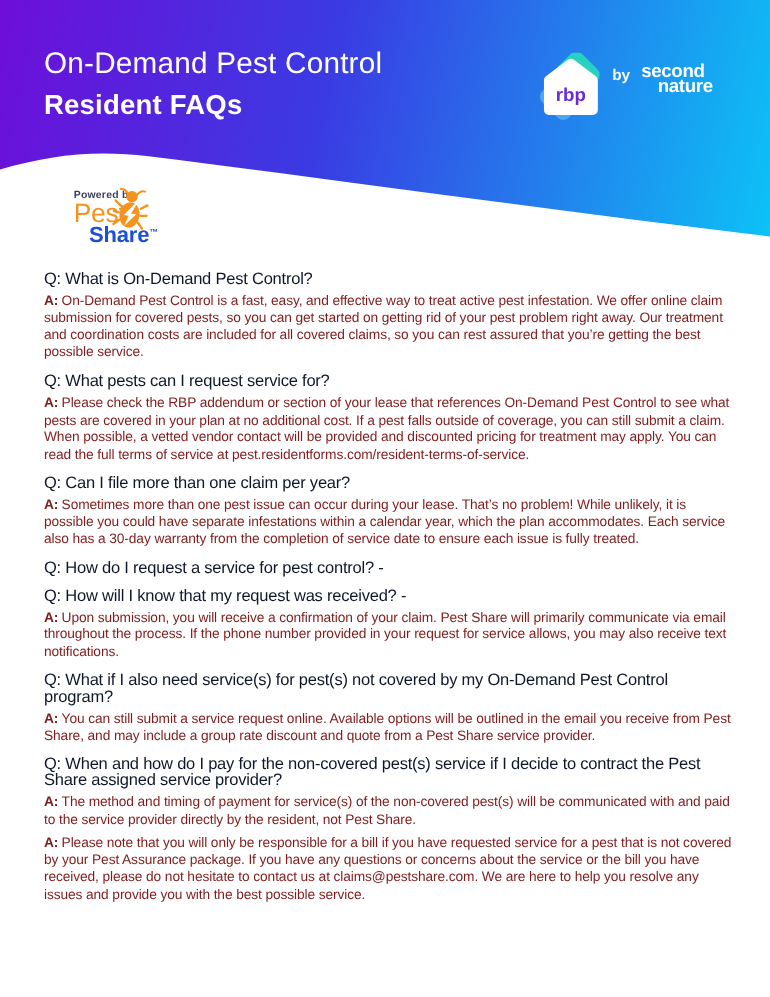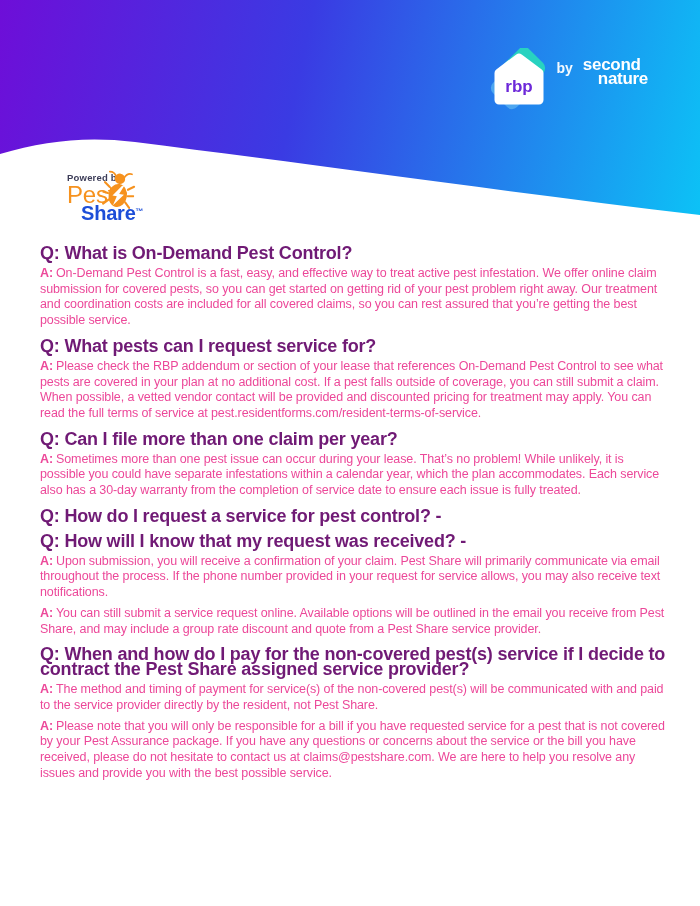--- a/index.html
+++ b/index.html
@@ -27,30 +27,34 @@
   .powered-label { font-size:9.5px; font-weight:600; color:#3d3d58; letter-spacing:.2px; }
   .ps-row { position:relative; margin-top:3px; }
   .ps-word1 { font-size:24px; font-weight:400; color:#f6921e; line-height:18px; letter-spacing:-.2px; }
   .ps-word2 { font-size:20px; font-weight:700; color:#1d4ed8; line-height:18px;
               margin-left:14px; margin-top:-1px; letter-spacing:-.2px; }
   .ps-tm { font-size:8px; vertical-align:6px; font-weight:700; }
   .bug-icon { position:absolute; left:36px; top:-17px; width:32px; height:42px; transform:rotate(9deg); }
 
   
   .main { padding:14px 30px 0 40px; }
-  .q { color:#701a75; font-size:18px; font-weight:700; line-height:15px;
+  .q { color:#0f172a; font-size:15px; font-weight:400; line-height:15px;
        letter-spacing:-.2px; margin-top:10px; }
   .faq-item:first-child .q { margin-top:0; }
-  .a { color:#ec4899; font-size:12.5px; line-height:15.7px; margin-top:5px; letter-spacing:-.1px; }
+  .a { color:#7f1d1d; font-size:12.5px; line-height:15.7px; margin-top:5px; letter-spacing:-.1px; }
   .ap { font-weight:700; margin-right:3px; }
 </style>
 </head>
 <body>
 
 <div class="header">
+  <div class="title-block">
+    <div class="title-line1">On-Demand Pest Control</div>
+    <div class="title-line2">Resident FAQs</div>
+  </div>
 
   <div class="brand-cluster">
     <svg class="rbp-logo" viewBox="0 0 58 62">
       <rect x="17" y="3" width="34" height="34" rx="7" fill="#28d2c0" transform="rotate(45 34 20)"></rect>
       <rect x="5" y="23" width="34" height="34" rx="7" fill="#4da6f0" transform="rotate(45 22 40)"></rect>
       <polygon points="29,10 49,25 49,52 9,52 9,25" fill="#ffffff" stroke="#ffffff" stroke-width="9" stroke-linejoin="round"></polygon>
       <text class="rbp-text" x="29" y="44" text-anchor="middle">rbp</text>
     </svg>
     <div class="sn-block">
       <span class="sn-by">by</span>
@@ -107,20 +111,21 @@
   <section class="faq-item">
     <h2 class="q">Q: How do I request a service for pest control? -</h2>
   </section>
 
   <section class="faq-item">
     <h2 class="q">Q: How will I know that my request was received? -</h2>
     <p class="a"><span class="ap">A:</span><span>Upon submission, you will receive a confirmation of your claim. Pest Share will primarily communicate via email throughout the process. If the phone number provided in your request for service allows, you may also receive text notifications.</span></p>
   </section>
 
   <section class="faq-item">
+    <h2 class="q">Q: What if I also need service(s) for pest(s) not covered by my On-Demand Pest Control program?</h2>
     <p class="a"><span class="ap">A:</span><span>You can still submit a service request online. Available options will be outlined in the email you receive from Pest Share, and may include a group rate discount and quote from a Pest Share service provider.</span></p>
   </section>
 
   <section class="faq-item">
     <h2 class="q">Q: When and how do I pay for the non-covered pest(s) service if I decide to contract the Pest Share assigned service provider?</h2>
     <p class="a"><span class="ap">A:</span><span>The method and timing of payment for service(s) of the non-covered pest(s) will be communicated with and paid to the service provider directly by the resident, not Pest Share.</span></p>
   </section>
 
   <section class="faq-item">
     <p class="a"><span class="ap">A:</span><span>Please note that you will only be responsible for a bill if you have requested service for a pest that is not covered by your Pest Assurance package. If you have any questions or concerns about the service or the bill you have received, please do not hesitate to contact us at claims@pestshare.com. We are here to help you resolve any issues and provide you with the best possible service.</span></p>

